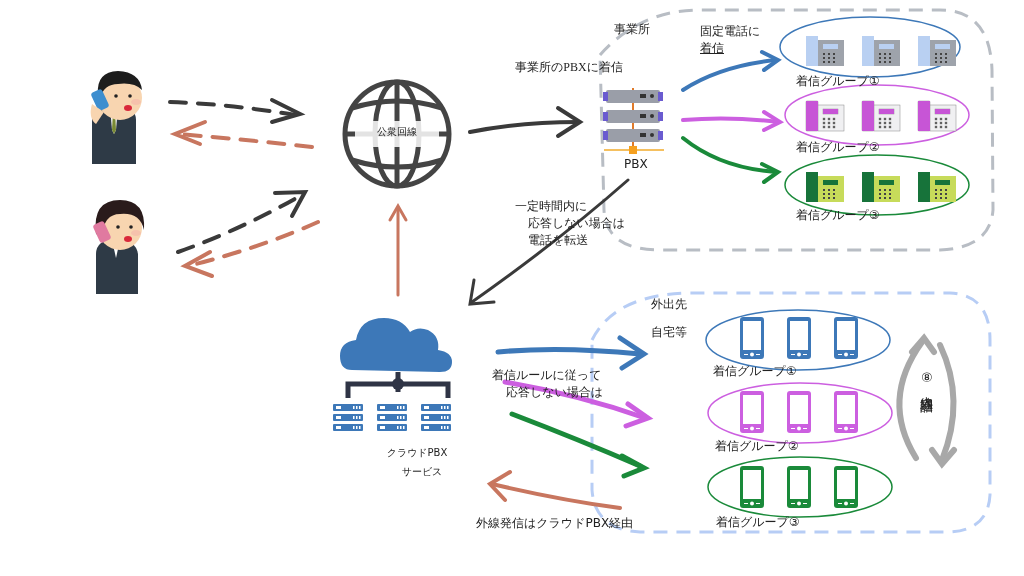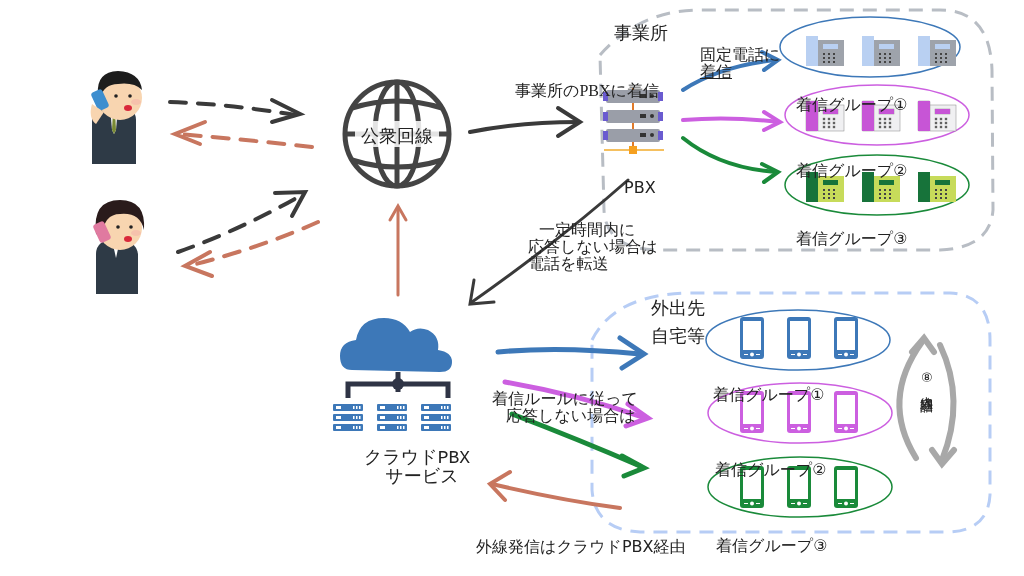--- a/index.html
+++ b/index.html
@@ -1,21 +1,21 @@
 <!DOCTYPE html>
 <html><head>
 <meta charset="utf-8">
 <style>
   html,body{margin:0;padding:0;background:#ffffff;}
   body{width:1024px;height:576px;position:relative;overflow:hidden;font-family:"DejaVu Sans",sans-serif;color:#222;}
   svg#canvas{position:absolute;left:0;top:0;width:1024px;height:576px;}
   .lbl{position:absolute;white-space:nowrap;line-height:1.25;color:#222;}
-  .s12{font-size:16px;margin-top:21px;}
-  .s13{font-size:18px;font-family:Liberation Mono, monospace;}
-  .s18{font-size:18px;}
+  .s12{font-size:12px;}
+  .s13{font-size:10px;}
+  .s18{font-size:12px;}
   .vert{writing-mode:vertical-rl;font-size:13px;letter-spacing:1px;}
 </style>
 </head>
 <body>
 
 <svg id="canvas" viewBox="0 0 1024 576" xmlns="http://www.w3.org/2000/svg">
   <defs>
     <g id="deskphone">
       <rect x="0" y="0" width="12" height="30" rx="1"></rect>
       <rect x="12" y="4" width="26" height="26"></rect>
@@ -278,21 +278,21 @@
 <div class="lbl s18" style="left:614px;top:22px;">事業所</div>
 <div class="lbl s12" style="left:515px;top:60px;font-family:Liberation Serif, serif;">事業所のPBXに着信</div>
 <div class="lbl s12" style="left:700px;top:24px;">固定電話に</div>
 <div class="lbl s12" style="left:700px;top:41px;text-decoration:underline;">着信</div>
 <div class="lbl s12" style="left:624px;top:157px;">PBX</div>
 
 <div class="lbl s12" style="left:796px;top:74px;">着信グループ①</div>
 <div class="lbl s12" style="left:796px;top:140px;">着信グループ②</div>
 <div class="lbl s12" style="left:796px;top:208px;">着信グループ③</div>
 
-<div class="lbl s12" style="left:539px;top:199px;">一定時間内に</div>
+<div class="lbl s12" style="left:515px;top:199px;">一定時間内に</div>
 <div class="lbl s12" style="left:528px;top:216px;">応答しない場合は</div>
 <div class="lbl s12" style="left:528px;top:233px;">電話を転送</div>
 
 <div class="lbl s13" style="left:393px;top:447px;transform:translateX(-50%);margin-left:24px;">クラウドPBX</div>
 <div class="lbl s13" style="left:393px;top:466px;transform:translateX(-50%);margin-left:29px;">サービス</div>
 
 <div class="lbl s18" style="left:651px;top:297px;">外出先</div>
 <div class="lbl s18" style="left:651px;top:325px;">自宅等</div>
 
 <div class="lbl s12" style="left:492px;top:368px;">着信ルールに従って</div>

